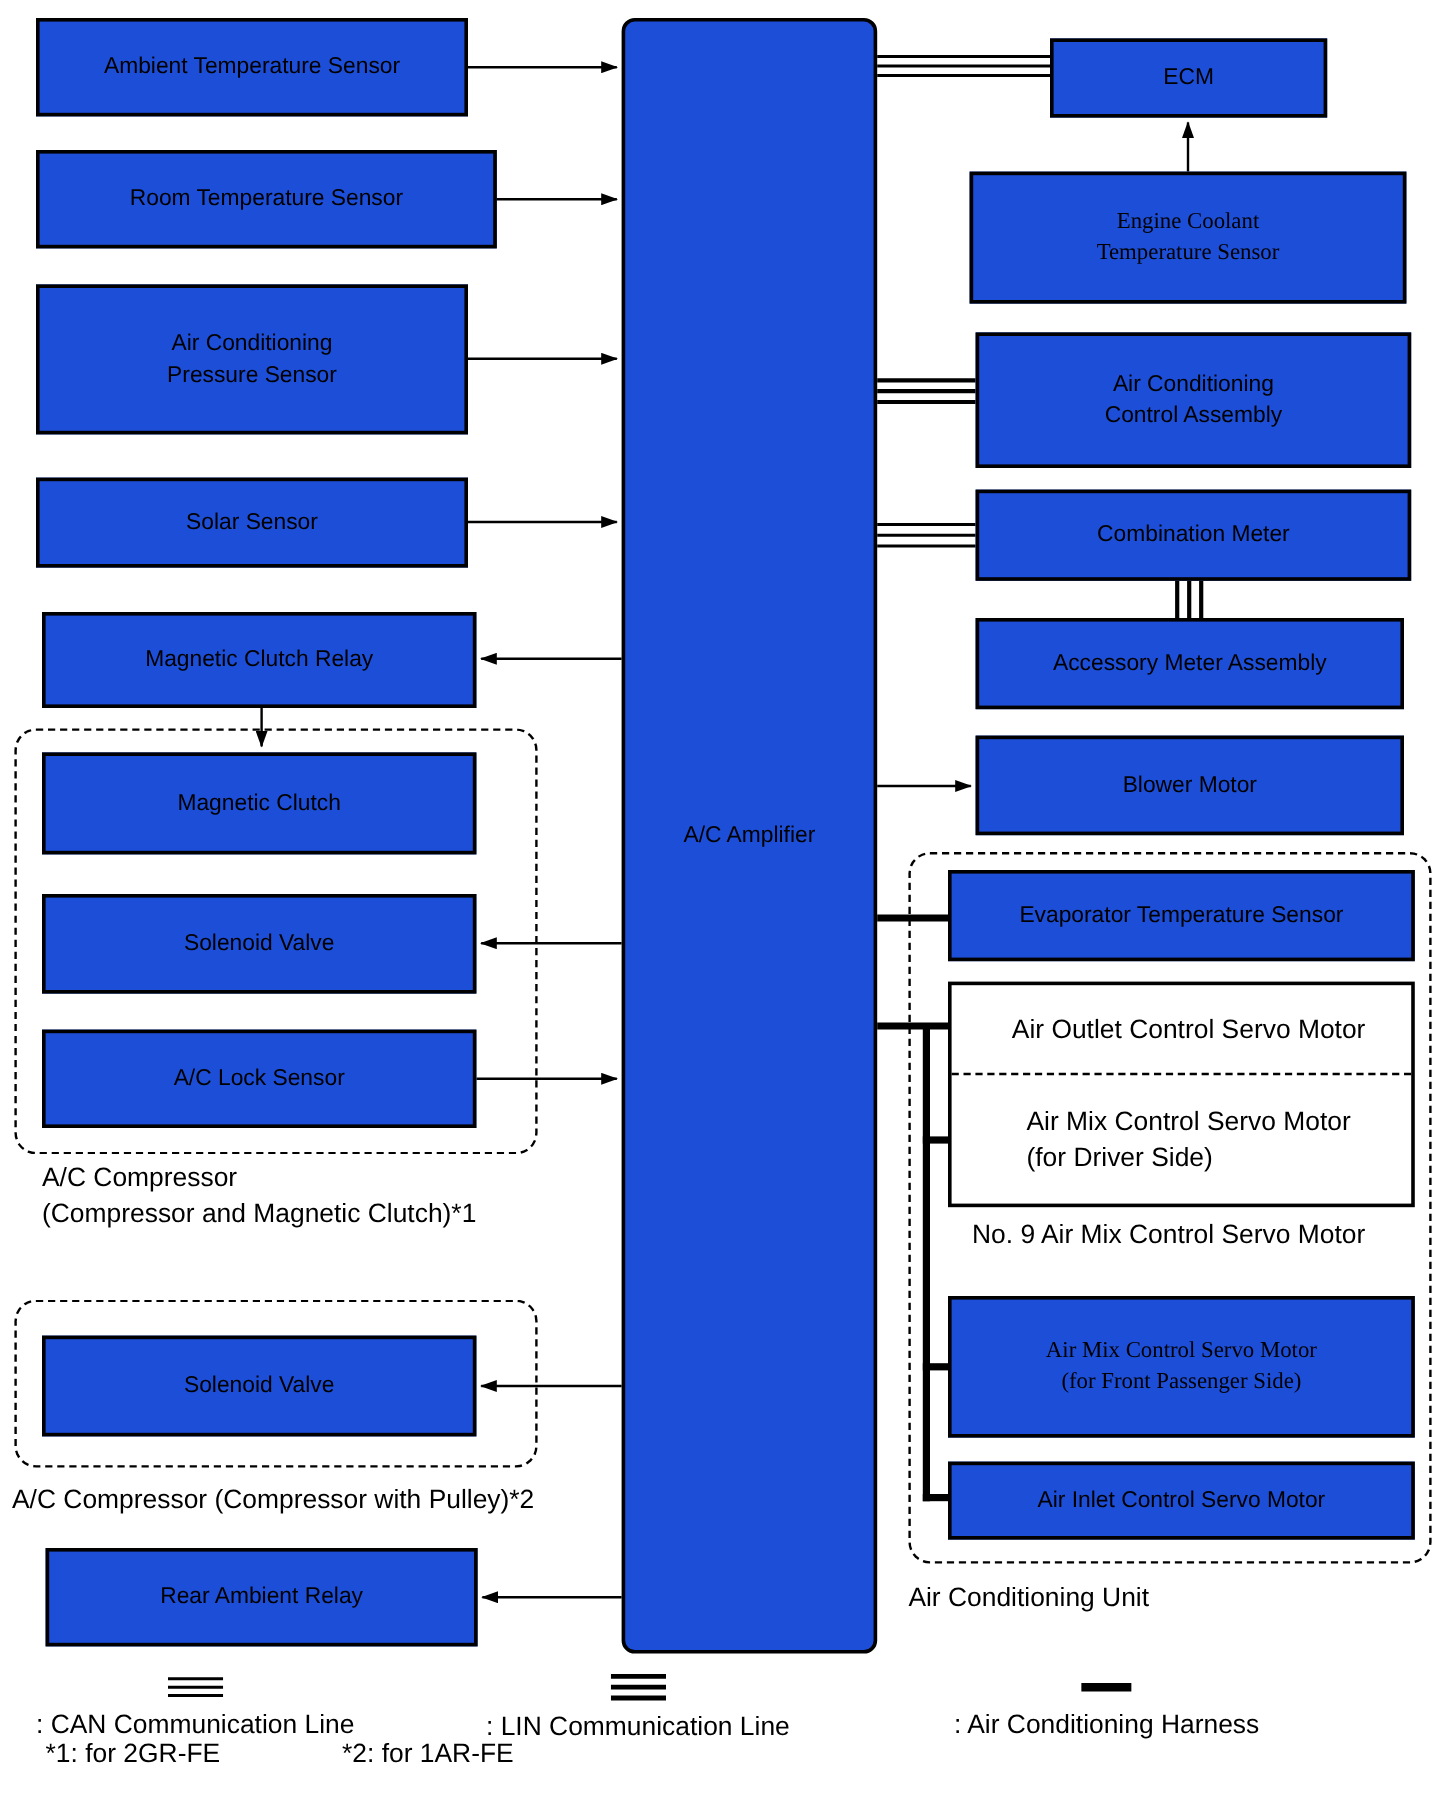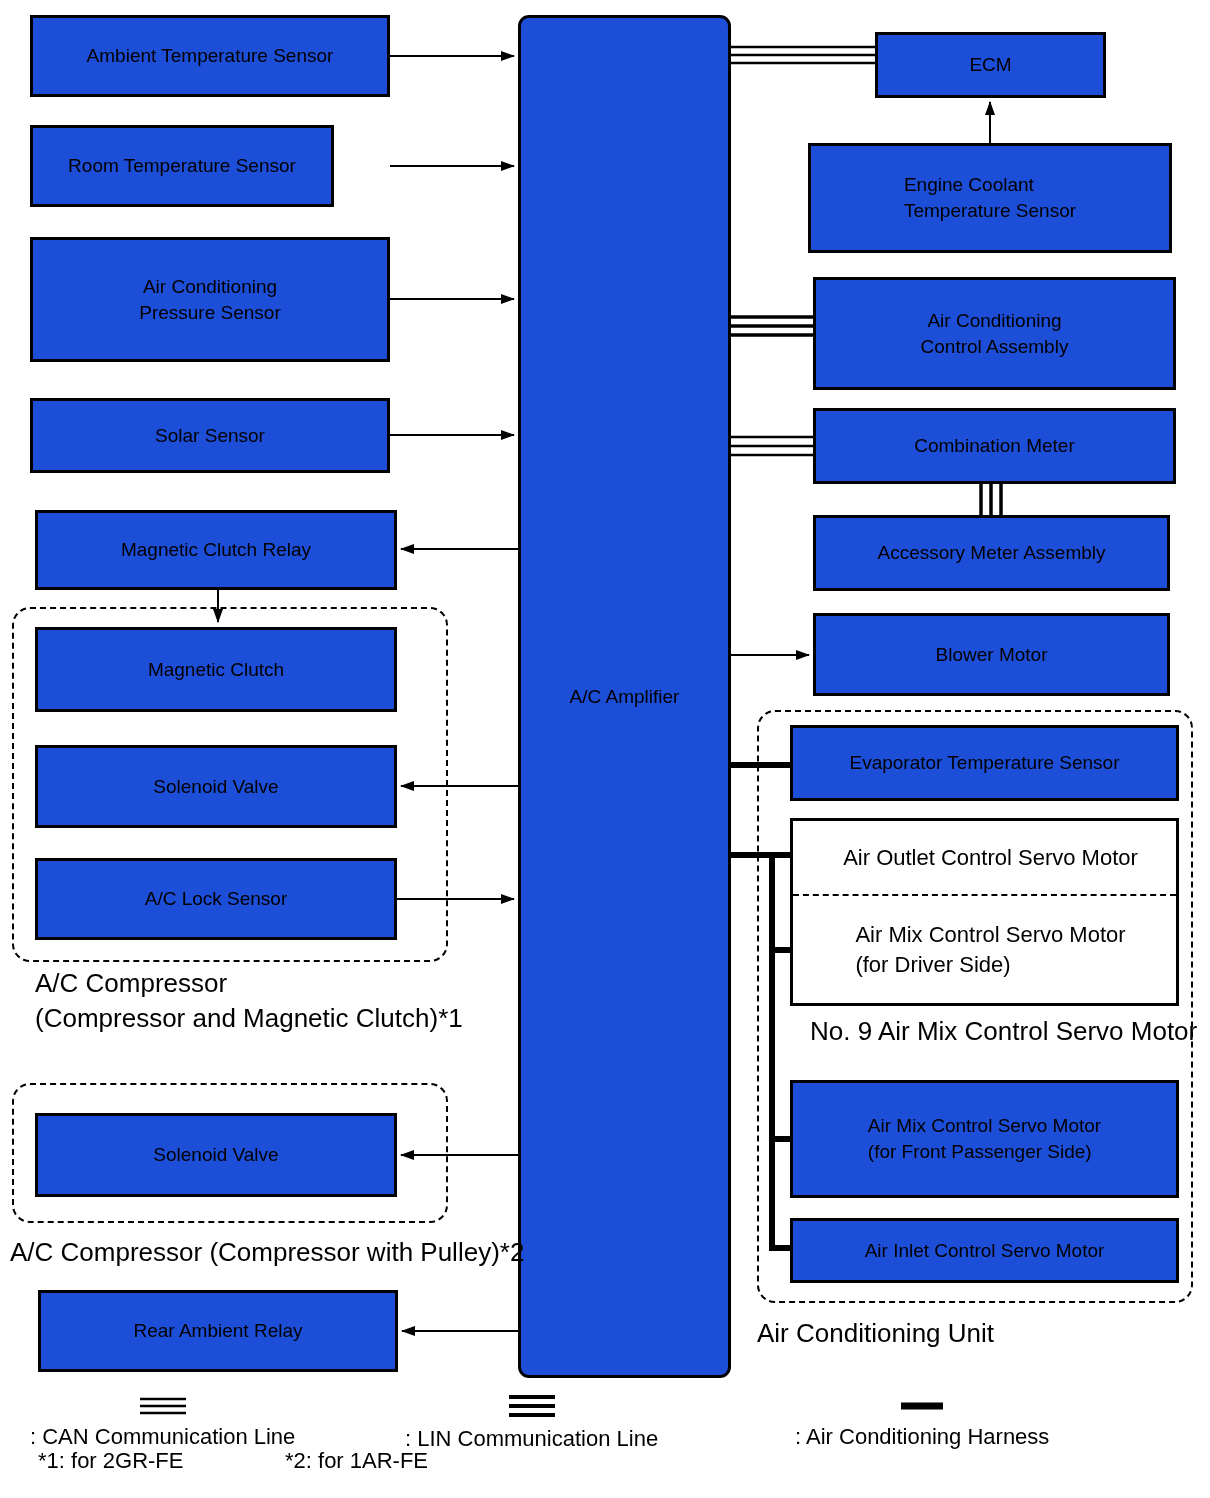--- a/index.html
+++ b/index.html
@@ -25,33 +25,33 @@
     border:3px solid #000;
     background:#1d4ed8;
     box-sizing:border-box;
     display:flex;
     align-items:center;
     justify-content:center;
     font-size:19px;
     z-index:2;
   }
   .box span{white-space:pre-line;text-align:center;line-height:1.35;}
-  .box.left-text span{text-align:left;}
+  .box.left-text span{text-align:center;font-family:Liberation Serif, serif;}
   .amp{z-index:2;border-radius:11px;}
   .combined{
     position:absolute;border:3px solid #000;background:#fff;box-sizing:border-box;
     font-size:22px;z-index:2;
   }
   .sub{display:flex;align-items:center;justify-content:center;box-sizing:border-box;}
   .sub span{white-space:pre-line;line-height:1.35;margin-left:12px;}
   .sub.upper{height:73px;}
   .sub.lower{height:109px;border-top:2.5px dashed #000;}
   .sub.lower span{text-align:left;}
   .caption{
-    position:absolute;font-size:26px;line-height:1.35;
+    position:absolute;font-size:22px;line-height:1.35;
     white-space:pre-line;z-index:2;
   }
   .caption.center{}
   .legend-item{
     position:absolute;display:flex;align-items:center;gap:6px;
     font-size:22px;z-index:2;flex-direction:column;
   }
   .legend-item svg{display:block;}
   .footnote{position:absolute;font-size:22px;z-index:2;}
 </style>
@@ -114,21 +114,21 @@
   <div class="dashed" style="left:12px;top:1083px;width:436px;height:140px"></div>
   <div class="dashed" style="left:757px;top:710px;width:436px;height:593px"></div>
 
   <div class="box amp" style="left:518px;top:15px;width:213px;height:1363px">
     <span>A/C Amplifier</span>
   </div>
 
   <div class="box" style="left:30px;top:15px;width:360px;height:82px">
     <span>Ambient Temperature Sensor</span>
   </div>
-  <div class="box" style="left:30px;top:125px;width:304px;height:82px">
+  <div class="box" style="left:30px;top:125px;width:384px;height:82px">
     <span>Room Temperature Sensor</span>
   </div>
   <div class="box" style="left:30px;top:237px;width:360px;height:125px">
     <span>Air Conditioning
 Pressure Sensor</span>
   </div>
   <div class="box" style="left:30px;top:398px;width:360px;height:75px">
     <span>Solar Sensor</span>
   </div>
   <div class="box" style="left:35px;top:510px;width:362px;height:80px">

